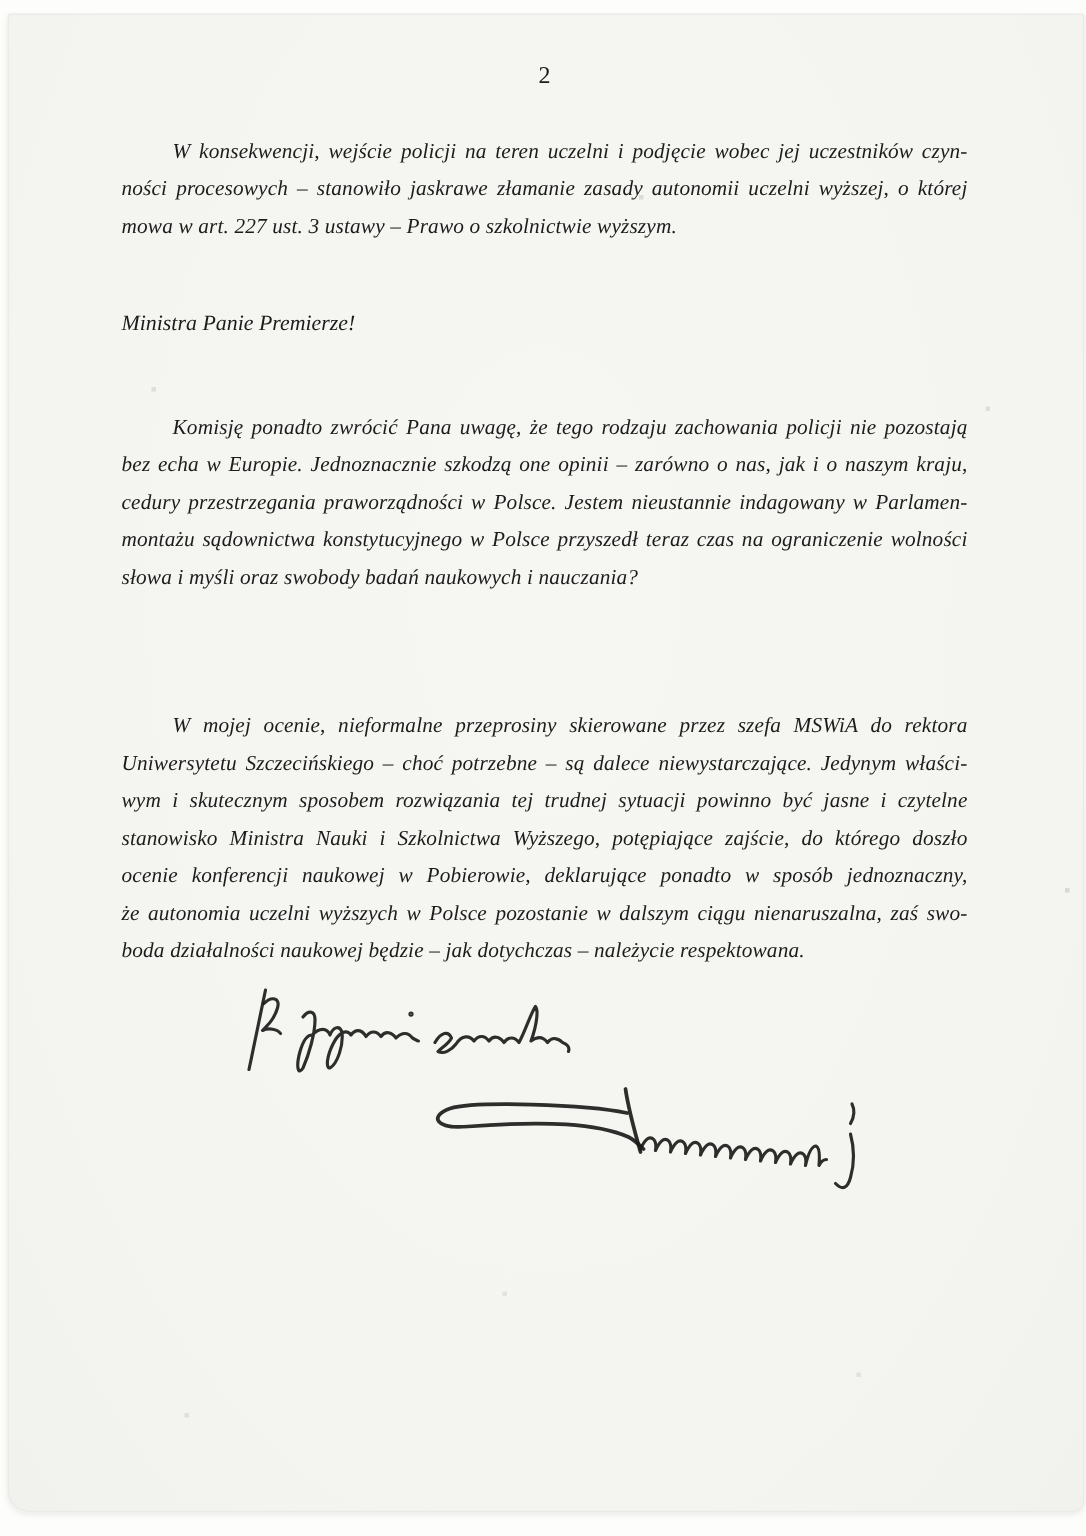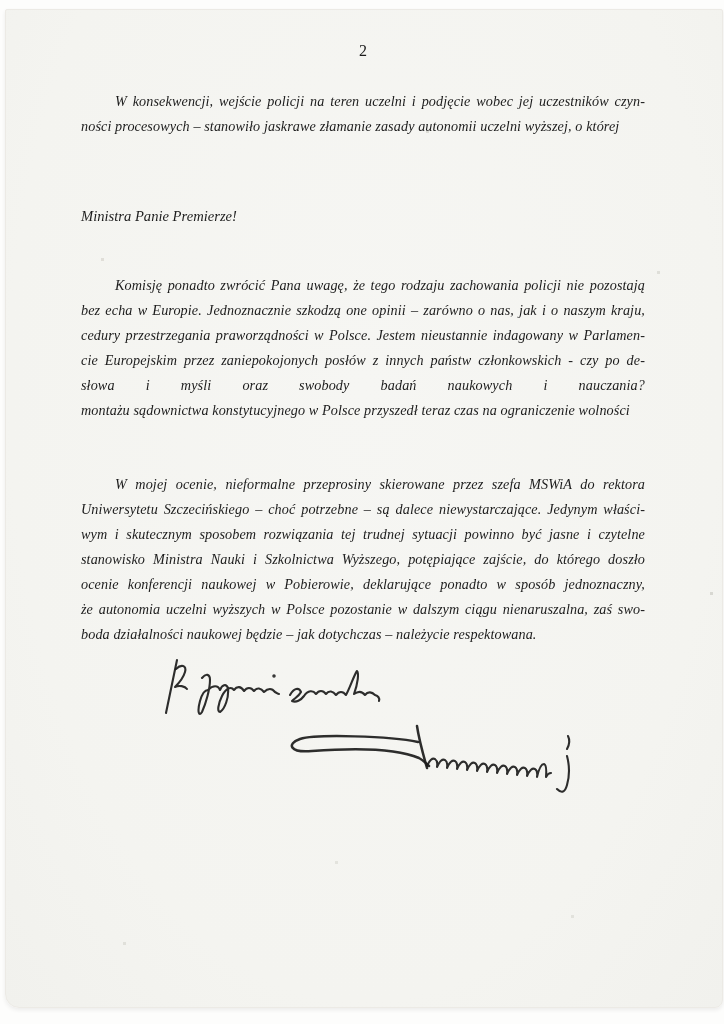--- a/index.html
+++ b/index.html
@@ -96,31 +96,31 @@
 <div class="stage">
   <div class="page">
     <div class="speckles"></div>
   </div>
 
   <div class="pagenum">2</div>
 
   <div id="para1" class="textcol para">
       <div class="tline">W konsekwencji, wejście policji na teren uczelni i podjęcie wobec jej uczestników czyn-</div>
       <div class="tline">ności procesowych – stanowiło jaskrawe złamanie zasady autonomii uczelni wyższej, o której</div>
+      <div class="tline">mowa w art. 227 ust. 3 ustawy – Prawo o szkolnictwie wyższym.</div>
     </div>
 
   <div class="salutation">Ministra Panie Premierze!</div>
 
   <div id="para2" class="textcol para">
       <div class="tline">Komisję ponadto zwrócić Pana uwagę, że tego rodzaju zachowania policji nie pozostają</div>
       <div class="tline">bez echa w Europie. Jednoznacznie szkodzą one opinii – zarówno o nas, jak i o naszym kraju,</div>
       <div class="tline">cedury przestrzegania praworządności w Polsce. Jestem nieustannie indagowany w Parlamen-</div>
-      <div class="tline">cie Europejskim przez zaniepokojonych posłów z innych państw członkowskich - czy po de-</div>
+      <div class="tline">montażu sądownictwa konstytucyjnego w Polsce przyszedł teraz czas na ograniczenie wolności</div>
       <div class="tline">słowa i myśli oraz swobody badań naukowych i nauczania?</div>
-      <div class="tline">montażu sądownictwa konstytucyjnego w Polsce przyszedł teraz czas na ograniczenie wolności</div>
     </div>
 
   <div id="para3" class="textcol para">
       <div class="tline">W mojej ocenie, nieformalne przeprosiny skierowane przez szefa MSWiA do rektora</div>
       <div class="tline">Uniwersytetu Szczecińskiego – choć potrzebne – są dalece niewystarczające. Jedynym właści-</div>
       <div class="tline">wym i skutecznym sposobem rozwiązania tej trudnej sytuacji powinno być jasne i czytelne</div>
       <div class="tline">stanowisko Ministra Nauki i Szkolnictwa Wyższego, potępiające zajście, do którego doszło</div>
       <div class="tline">ocenie konferencji naukowej w Pobierowie, deklarujące ponadto w sposób jednoznaczny,</div>
       <div class="tline">że autonomia uczelni wyższych w Polsce pozostanie w dalszym ciągu nienaruszalna, zaś swo-</div>
       <div class="tline">boda działalności naukowej będzie – jak dotychczas – należycie respektowana.</div>

